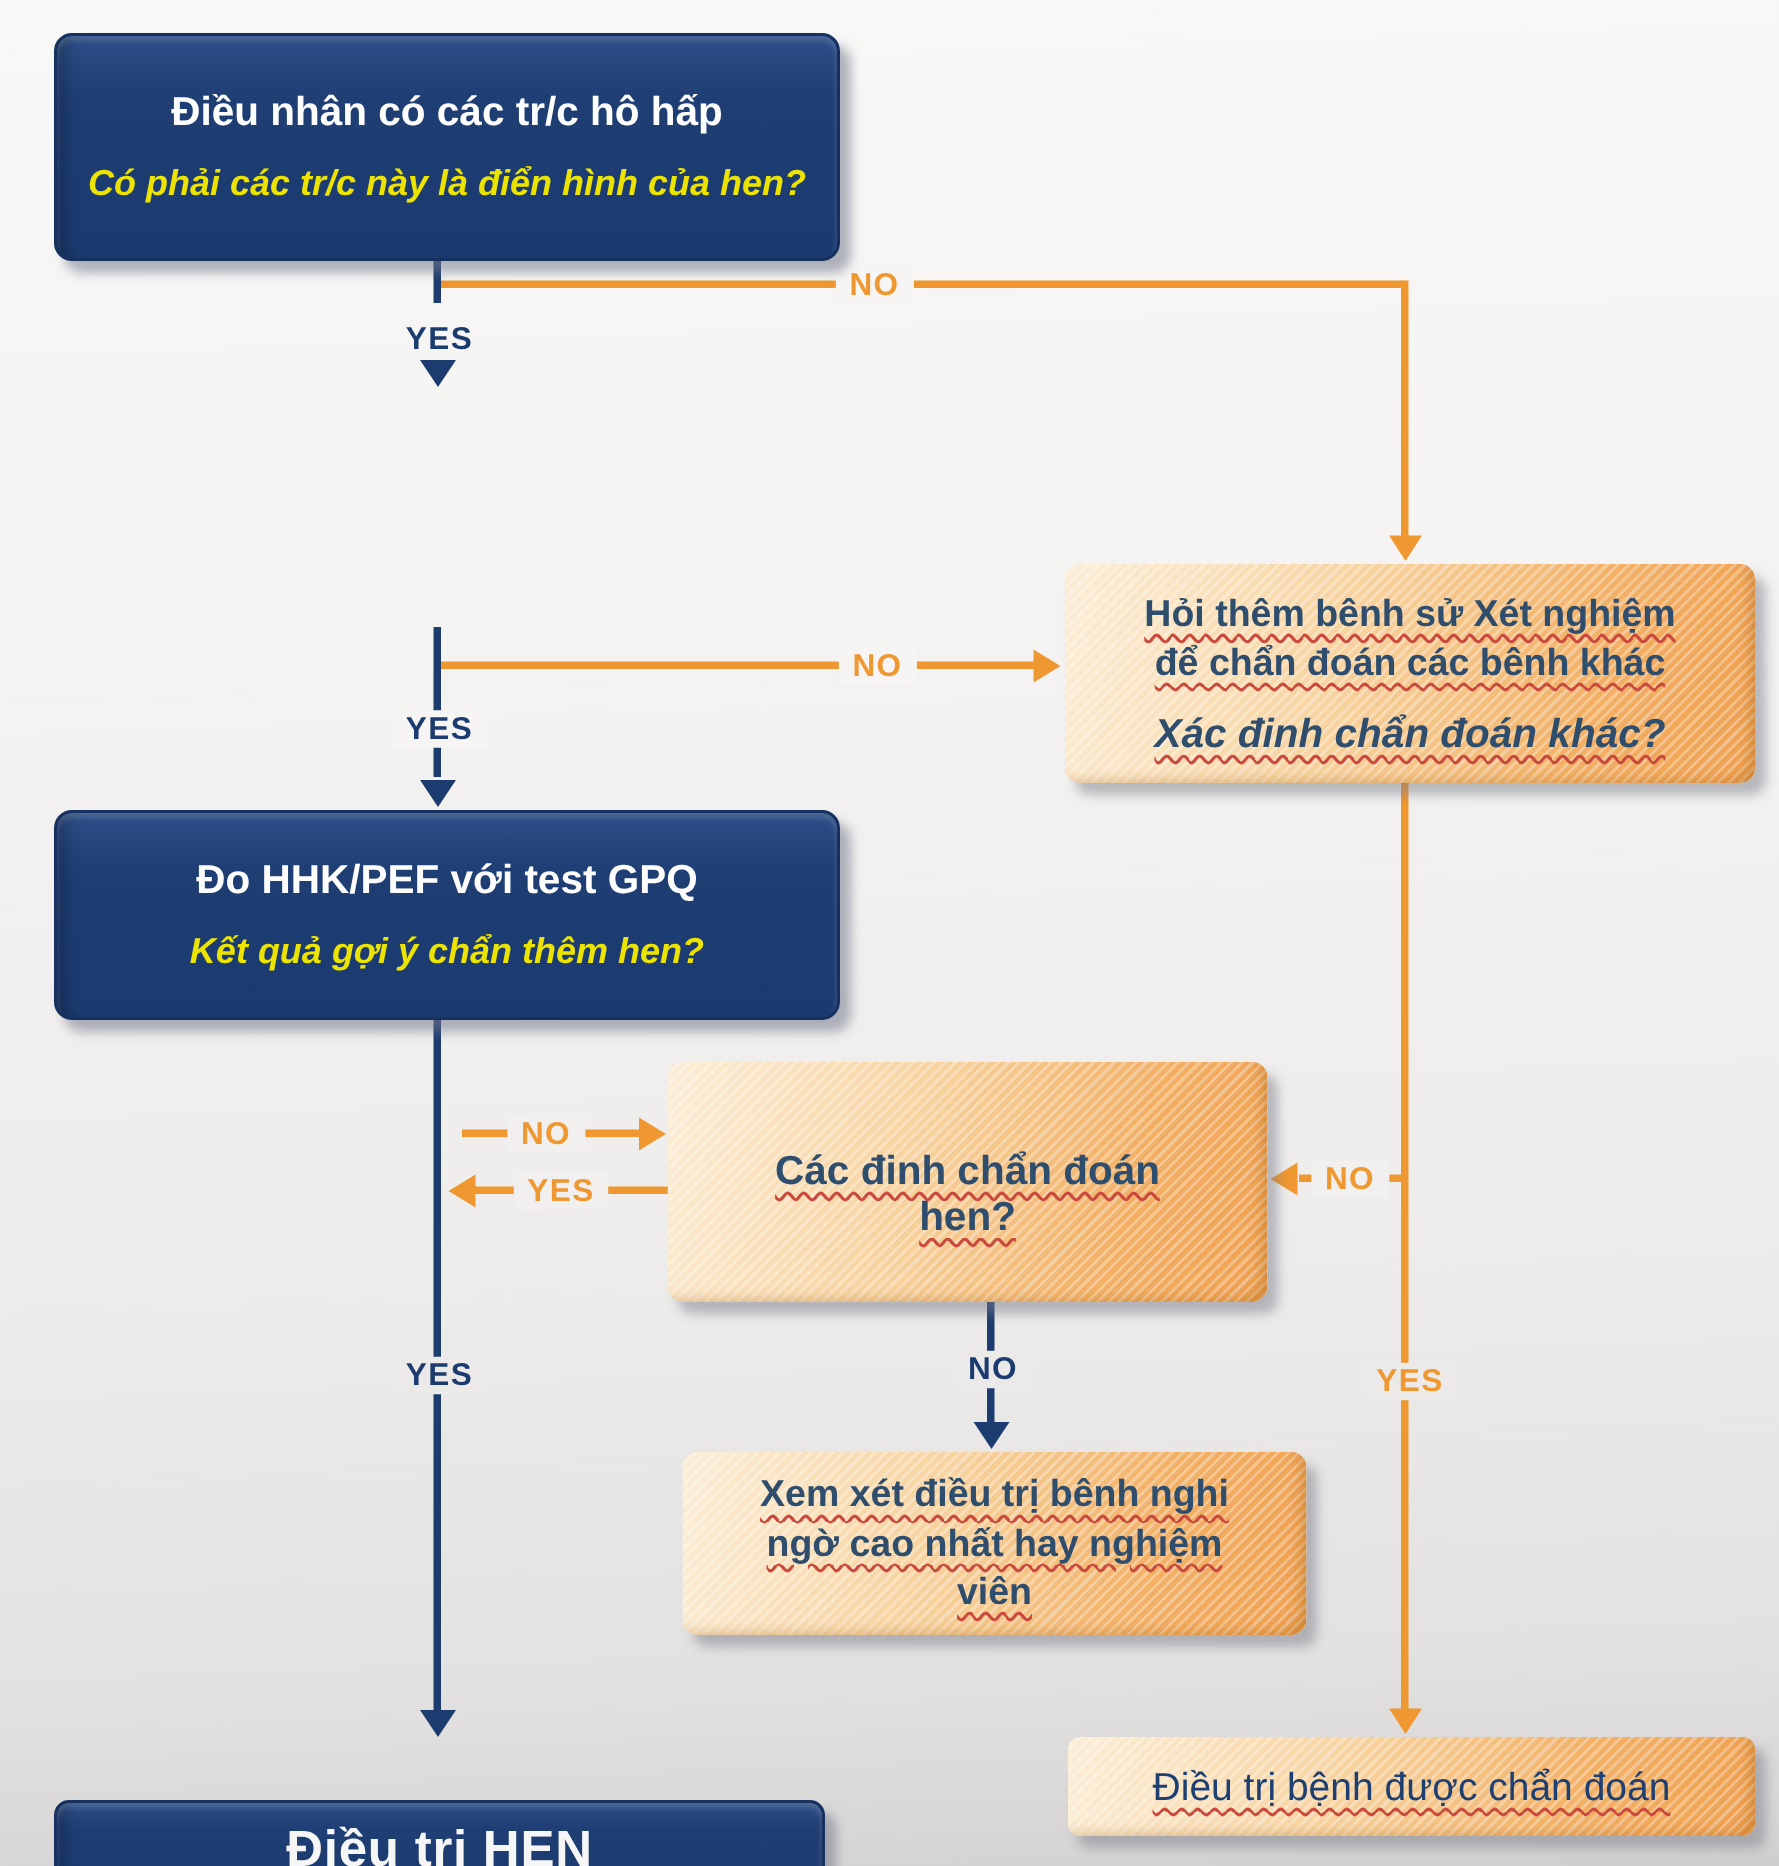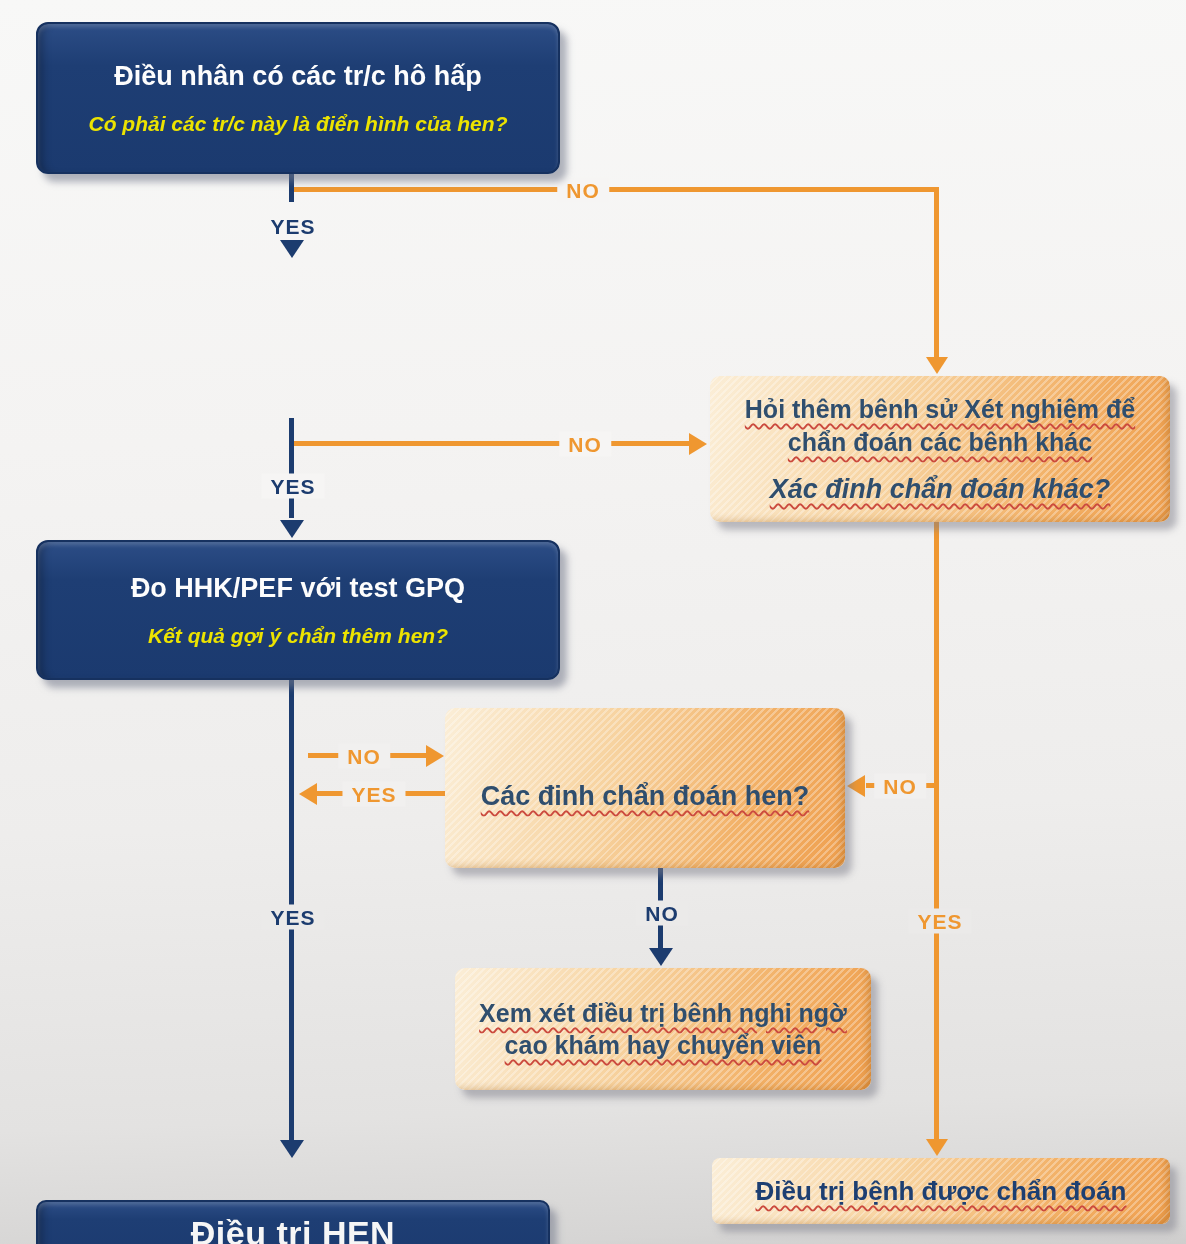--- a/index.html
+++ b/index.html
@@ -26,30 +26,30 @@
   .orange-box{
     position:absolute;
     background:
       repeating-linear-gradient(135deg,rgba(255,255,255,.30) 0 2px,rgba(255,255,255,0) 2px 5px),
       linear-gradient(105deg,#fbeed7 0%,#f7d3a0 40%,#f2b066 75%,#efa050 100%);
     border-radius:10px;
     box-shadow:7px 8px 7px rgba(125,125,138,.5),
                inset -8px -6px 10px -6px rgba(160,90,10,.45);
     color:#2f4e6e;
     display:flex;flex-direction:column;justify-content:center;align-items:center;
-    text-align:center;box-sizing:border-box;padding:8px 24px;
+    text-align:center;box-sizing:border-box;padding:8px 40px;
   }
   .t-white{font-size:27px;font-weight:bold;color:#fdfdfd;line-height:1.35;}
-  .t-yellow{font-size:21px;font-weight:bold;font-style:italic;color:#ece300;line-height:1.4;margin-top:14px;}
+  .t-yellow{font-size:24px;font-weight:bold;font-style:italic;color:#ece300;line-height:1.4;margin-top:14px;}
   .t-orange-main{font-size:25px;font-weight:600;line-height:1.3;}
   .t-orange-q{font-size:27px;font-weight:600;font-style:italic;margin-top:16px;}
   .sq{text-decoration-line:underline;text-decoration-style:wavy;
       text-decoration-color:#cb4a3e;text-decoration-thickness:1.5px;text-underline-offset:5px;}
   .big-navy-text{font-size:34px;font-weight:bold;color:#f6f6f6;letter-spacing:.5px;}
-  .br-text{font-size:26px;font-weight:bold;color:#1d3f72;}
+  .br-text{font-size:26px;font-weight:normal;color:#1d3f72;}
   
   .ln{position:absolute;}
   .navy-ln{background:#1c3c6f;}
   .or-ln{background:#ef9730;}
   
   .ah{position:absolute;width:0;height:0;border-style:solid;}
   .ah-down-navy{border-left:12px solid transparent;border-right:12px solid transparent;border-top:18px solid #1c3c6f;border-bottom:0;}
   .ah-down-or{border-left:11px solid transparent;border-right:11px solid transparent;border-top:17px solid #ef9730;border-bottom:0;}
   .ah-right-or{border-top:11px solid transparent;border-bottom:11px solid transparent;border-left:18px solid #ef9730;border-right:0;}
   .ah-left-or{border-top:11px solid transparent;border-bottom:11px solid transparent;border-right:18px solid #ef9730;border-left:0;}
@@ -125,21 +125,21 @@
   <div class="orange-box" style="left:710px;top:376px;width:460px;height:146px;">
     <div class="t-orange-main sq">Hỏi thêm bênh sử Xét nghiệm để chẩn đoán các bênh khác</div>
     <div class="t-orange-q sq">Xác đinh chẩn đoán khác?</div>
   </div>
 
   <div class="orange-box" style="left:445px;top:708px;width:400px;height:160px;">
     <div class="t-orange-q sq" style="font-style:normal;">Các đinh chẩn đoán hen?</div>
   </div>
 
   <div class="orange-box" style="left:455px;top:968px;width:416px;height:122px;">
-    <div class="t-orange-main sq">Xem xét điều trị bênh nghi ngờ cao khám hay chuyển viên</div>
+    <div class="t-orange-main sq">Xem xét điều trị bênh nghi ngờ cao nhất hay nghiệm viên</div>
   </div>
 
   <div class="navy-box" style="left:36px;top:1200px;width:514px;height:66px;border-radius:10px;">
     <div class="big-navy-text">
       <span class="sq">Điều trị</span>
       <span>HEN</span>
     </div>
   </div>
 
   <div class="orange-box" style="left:712px;top:1158px;width:458px;height:66px;border-radius:8px;">

